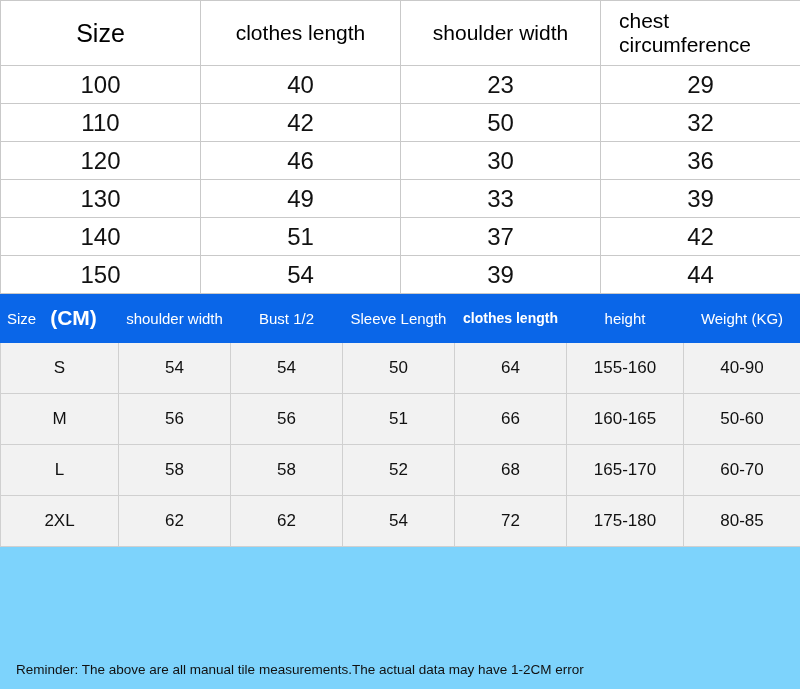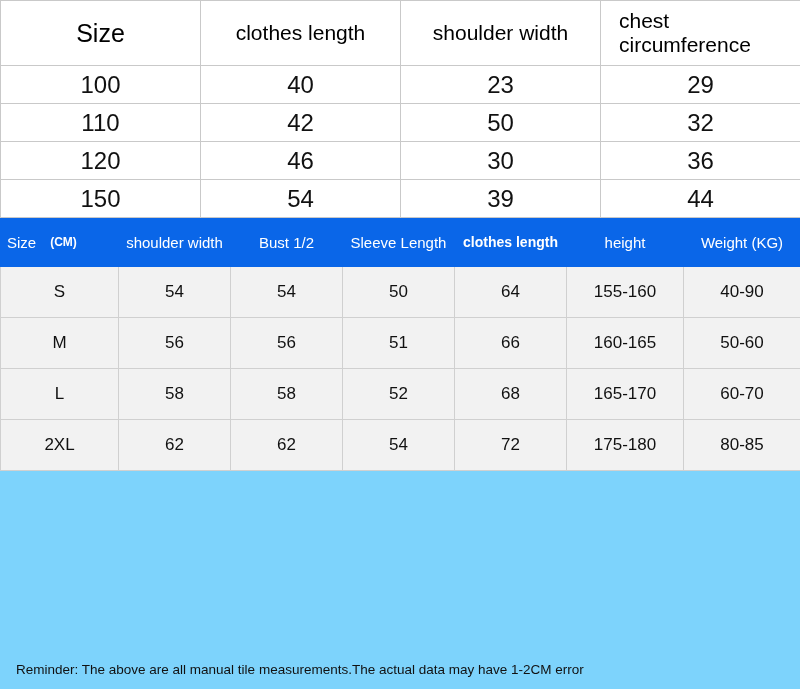--- a/index.html
+++ b/index.html
@@ -105,21 +105,21 @@
   .a-col-7 { width: 117px; }
 
   .hdr-size-inner {
     display: flex;
     align-items: center;
     gap: 14px;
     justify-content: flex-start;
   }
   .hdr-cm-span {
     font-weight: bold;
-    font-size: 12px;
+    font-size: 21px;
     text-align: right;
   }
 
   
   .footer-note {
     position: absolute;
     left: 16px;
     bottom: 12px;
     font-size: 13.5px;
     color: #111111;
@@ -158,20 +158,32 @@
         <td>110</td>
         <td>42</td>
         <td>50</td>
         <td>32</td>
       </tr>
       <tr>
         <td>120</td>
         <td>46</td>
         <td>30</td>
         <td>36</td>
+      </tr>
+      <tr>
+        <td>130</td>
+        <td>49</td>
+        <td>33</td>
+        <td>39</td>
+      </tr>
+      <tr>
+        <td>140</td>
+        <td>51</td>
+        <td>37</td>
+        <td>42</td>
       </tr>
       <tr>
         <td>150</td>
         <td>54</td>
         <td>39</td>
         <td>44</td>
       </tr>
     </tbody>
   </table>
 

